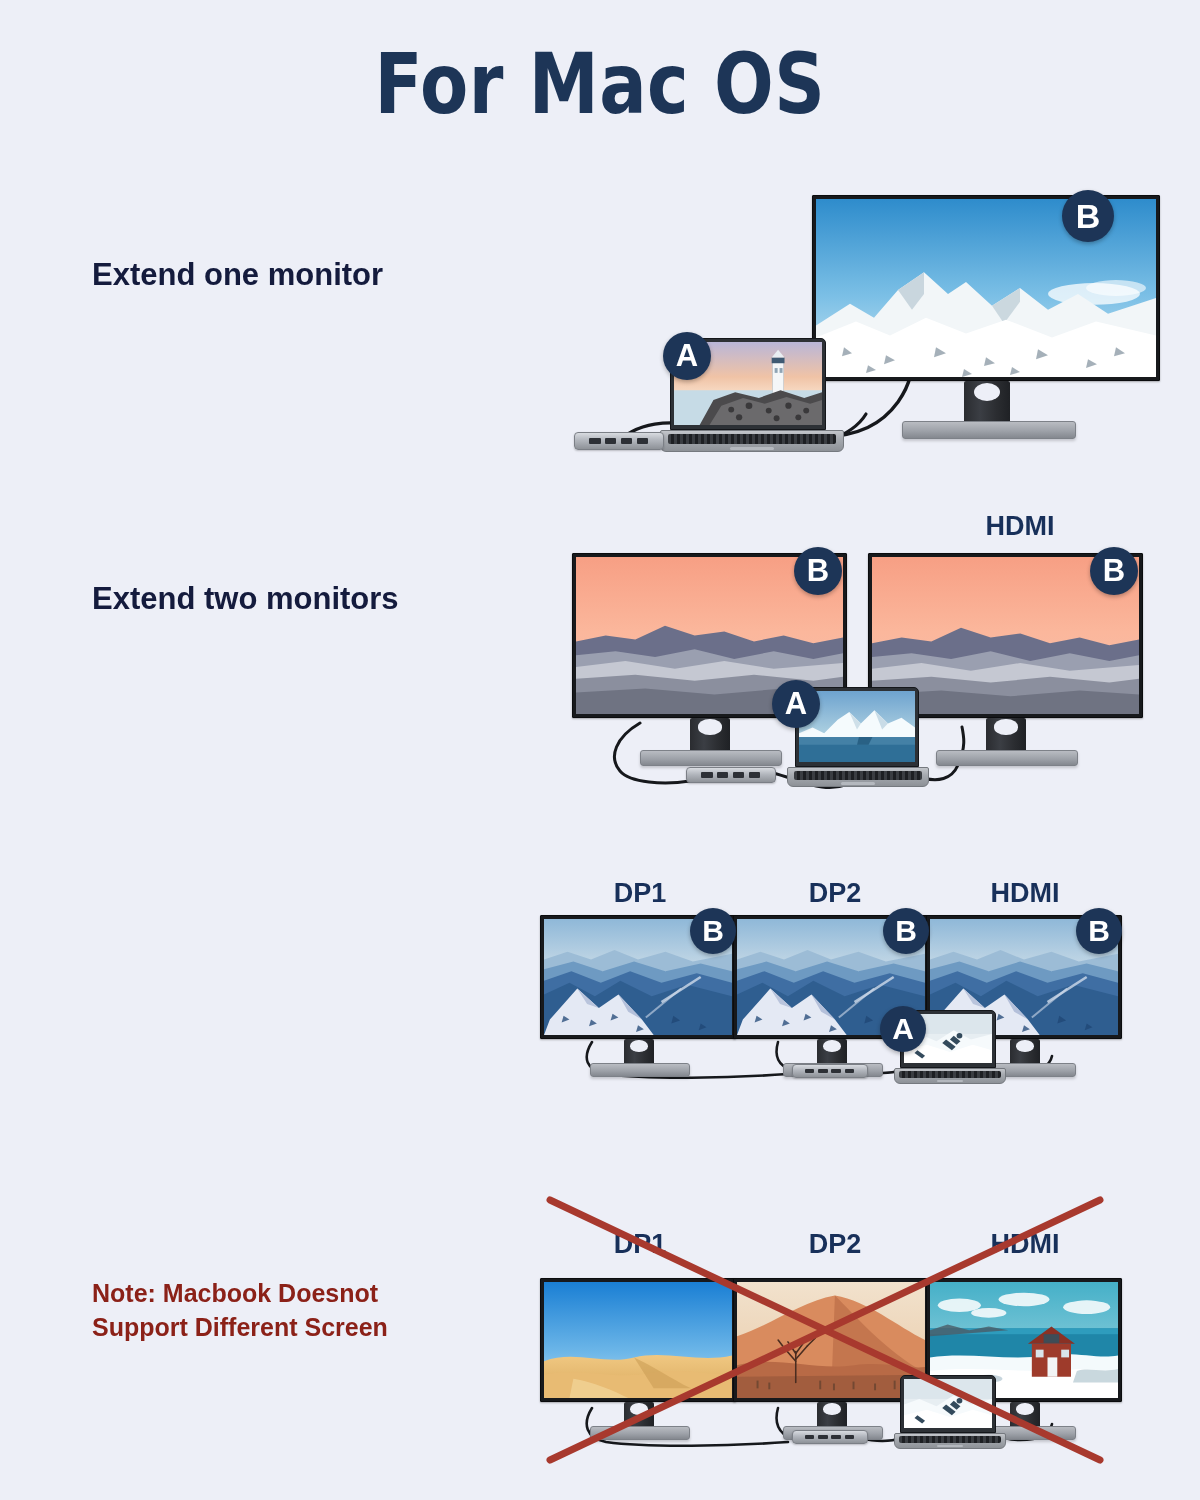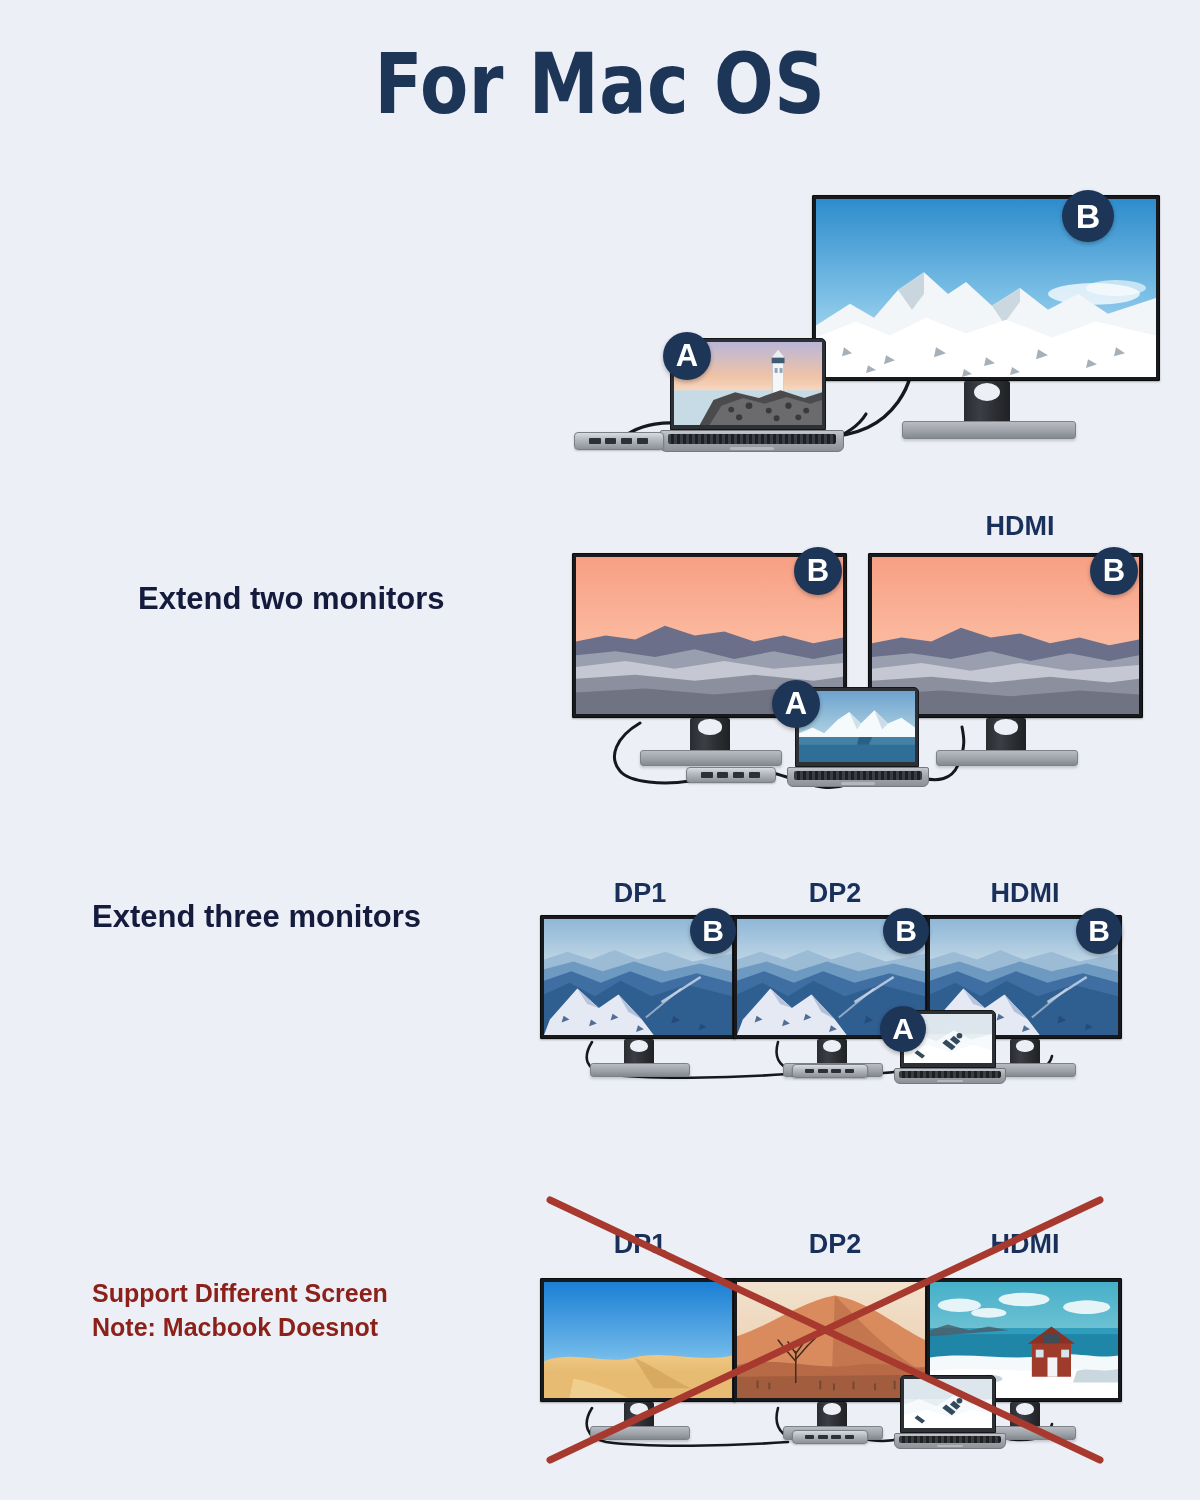--- a/index.html
+++ b/index.html
@@ -146,20 +146,21 @@
   
   .redx{position:absolute;left:0;top:0;overflow:visible;pointer-events:none;z-index:60;}
 </style>
 </head>
 <body>
 
 <div class="page">
 
   <div class="title">For Mac OS</div>
 
+  <div class="row-label" style="left:92px;top:256px;">Extend one monitor</div>
 
   <div class="scene" style="left:560px;top:160px;width:600px;height:320px;">
 
     <svg class="cables" width="600" height="320" viewBox="0 0 600 320">
       <path d="M 55 285 C 75 262 112 258 142 268 C 200 288 236 292 268 281" fill="none" stroke="#16181c" stroke-width="3.2" stroke-linecap="round"></path>
       <path d="M 268 281 C 290 273 300 264 306 254" fill="none" stroke="#16181c" stroke-width="3.2" stroke-linecap="round"></path>
       <path d="M 258 278 C 300 276 322 264 338 242 C 352 222 352 208 352 196" fill="none" stroke="#16181c" stroke-width="3.4" stroke-linecap="round"></path>
     </svg>
 
     <div class="monitor" style="left:252px;top:35px;width:348px;height:230px;">
@@ -247,21 +248,21 @@
     <div class="badge" style="left:103px;top:172px;width:48px;height:48px;font-size:31px;">A</div>
 
     <div class="dock" style="left:14px;top:272px;width:88px;height:16px;">
       <div class="port" style="left:16%;width:13%;"></div>
       <div class="port" style="left:34%;width:13%;"></div>
       <div class="port" style="left:52%;width:13%;"></div>
       <div class="port" style="left:70%;width:13%;"></div>
     </div>
   </div>
 
-  <div class="row-label" style="left:92px;top:580px;margin-left:46px;">Extend two monitors</div>
+  <div class="row-label" style="left:92px;top:580px;">Extend two monitors</div>
 
   <div class="scene" style="left:560px;top:505px;width:600px;height:290px;">
 
     <div class="port-label" style="left:575px;top:5px;width:270px;">DP1/DP2</div>
     <div class="port-label" style="left:325px;top:5px;width:270px;">HDMI</div>
 
     <svg class="cables" width="600" height="290" viewBox="0 0 600 290">
       <path d="M 80 218 C 56 232 48 252 60 266 C 70 278 104 280 130 276" fill="none" stroke="#16181c" stroke-width="3" stroke-linecap="round"></path>
       <path d="M 130 276 C 150 273 164 272 178 272" fill="none" stroke="#16181c" stroke-width="3" stroke-linecap="round"></path>
       <path d="M 213 268 C 230 272 244 280 262 282 C 278 284 290 280 300 272" fill="none" stroke="#16181c" stroke-width="3" stroke-linecap="round"></path>
@@ -340,21 +341,20 @@
     <div class="badge" style="left:212px;top:175px;width:48px;height:48px;font-size:31px;">A</div>
 
     <div class="dock" style="left:126px;top:262px;width:88px;height:14px;z-index:35;">
       <div class="port" style="left:16%;width:13%;"></div>
       <div class="port" style="left:34%;width:13%;"></div>
       <div class="port" style="left:52%;width:13%;"></div>
       <div class="port" style="left:70%;width:13%;"></div>
     </div>
   </div>
 
-  <div class="row-label" style="left:92px;top:898px;">Extend three monitors</div>
 
   <div class="scene" style="left:530px;top:870px;width:600px;height:220px;">
 
     <div class="port-label" style="left:20px;top:7px;width:180px;">DP1</div>
     <div class="port-label" style="left:215px;top:7px;width:180px;">DP2</div>
     <div class="port-label" style="left:400px;top:7px;width:190px;">HDMI</div>
 
     <svg class="cables" width="600" height="220" viewBox="0 0 600 220">
       <path d="M 62 172 C 52 188 56 200 76 204 C 120 210 200 208 258 204" fill="none" stroke="#16181c" stroke-width="2.6" stroke-linecap="round"></path>
       <path d="M 248 172 C 244 186 248 196 262 200" fill="none" stroke="#16181c" stroke-width="2.6" stroke-linecap="round"></path>
@@ -485,22 +485,22 @@
 
     <div class="dock" style="left:262px;top:194px;width:74px;height:12px;z-index:35;">
       <div class="port" style="left:16%;width:13%;"></div>
       <div class="port" style="left:34%;width:13%;"></div>
       <div class="port" style="left:52%;width:13%;"></div>
       <div class="port" style="left:70%;width:13%;"></div>
     </div>
   </div>
 
   <div class="note">
+    <div>Note: Macbook Doesnot</div>
     <div>Support Different Screen</div>
-    <div>Note: Macbook Doesnot</div>
   </div>
 
   <div class="scene" style="left:530px;top:1200px;width:600px;height:270px;">
 
     <div class="port-label" style="left:20px;top:28px;width:180px;">DP1</div>
     <div class="port-label" style="left:215px;top:28px;width:180px;">DP2</div>
     <div class="port-label" style="left:400px;top:28px;width:190px;">HDMI</div>
 
     <svg class="cables" width="600" height="270" viewBox="0 0 600 270">
       <path d="M 62 208 C 52 224 56 238 76 242 C 120 248 200 246 258 242" fill="none" stroke="#16181c" stroke-width="2.6" stroke-linecap="round"></path>

